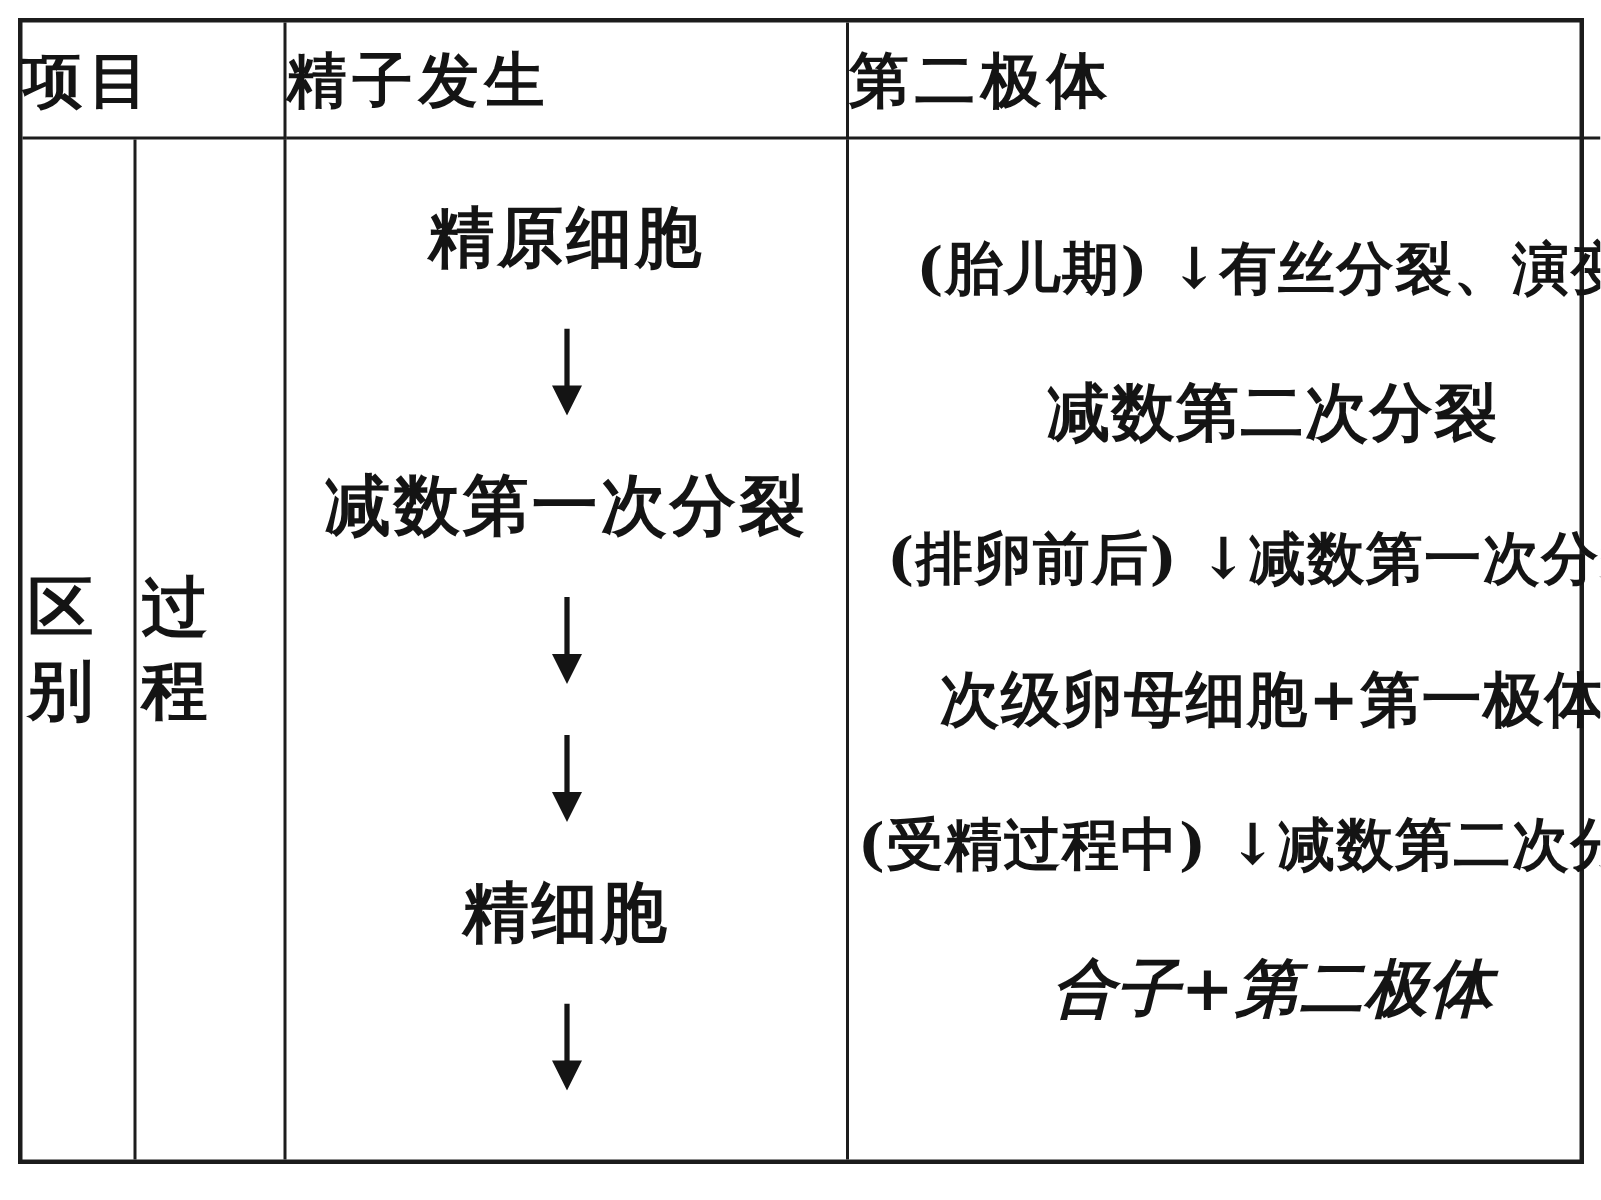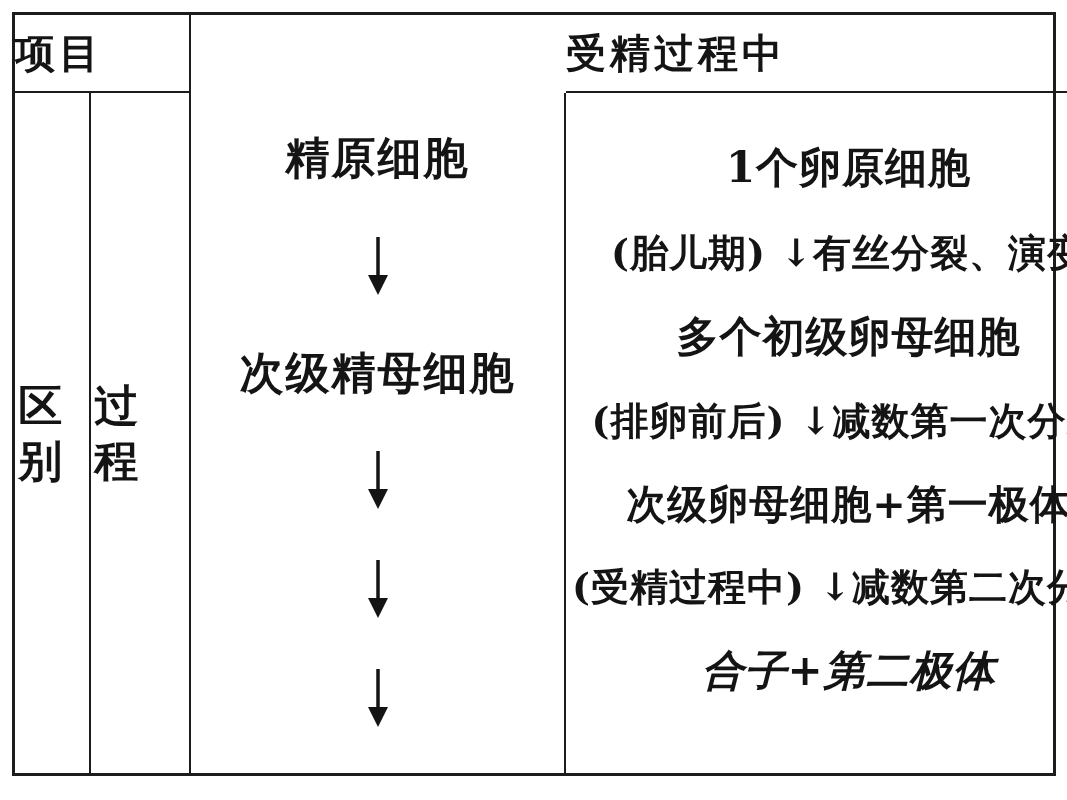--- a/index.html
+++ b/index.html
@@ -64,57 +64,60 @@
 </style>
 </head>
 <body>
 
 <div class="canvas">
   <div class="table">
 
     <div class="cell header-cell item-header bR bB">
       <span>项目</span>
     </div>
+    <div class="cell header-cell sperm-header bR bB">
+      <span>精子发生</span>
+    </div>
     <div class="cell header-cell egg-header bB">
-      <span>受精过程中</span>
+      <span>第二极体</span>
     </div>
 
     <div class="cell vcell bR" style="grid-column:2;">
       <span class="vtext">过程</span>
     </div>
 
     <div class="cell vcell bR" style="grid-column:1;">
       <span class="vtext">区别</span>
     </div>
 
     <div class="flow bR">
       <div class="flow-step">精原细胞</div>
       <svg class="arrow-svg" width="26" height="58" viewBox="0 0 26 58">
         <line x1="13" y1="0" x2="13" y2="40" stroke="#141414" stroke-width="3.5"></line>
         <polygon points="3,38 23,38 13,58" fill="#141414"></polygon>
       </svg>
-      <div class="flow-step">次级精母细胞</div>
+      <div class="flow-step">减数第一次分裂</div>
       <svg class="arrow-svg" width="26" height="58" viewBox="0 0 26 58">
         <line x1="13" y1="0" x2="13" y2="40" stroke="#141414" stroke-width="3.5"></line>
         <polygon points="3,38 23,38 13,58" fill="#141414"></polygon>
       </svg>
       <svg class="arrow-svg" width="26" height="58" viewBox="0 0 26 58">
         <line x1="13" y1="0" x2="13" y2="40" stroke="#141414" stroke-width="3.5"></line>
         <polygon points="3,38 23,38 13,58" fill="#141414"></polygon>
       </svg>
+      <div class="flow-step">精细胞</div>
       <svg class="arrow-svg" width="26" height="58" viewBox="0 0 26 58">
         <line x1="13" y1="0" x2="13" y2="40" stroke="#141414" stroke-width="3.5"></line>
         <polygon points="3,38 23,38 13,58" fill="#141414"></polygon>
       </svg>
     </div>
 
     <div class="egg-col">
-      <div class="egg-line" style="font-size:42px;">1个卵原细胞</div>
       <div class="egg-line">(胎儿期) ↓有丝分裂、演变</div>
-      <div class="egg-line" style="font-size:42px;">多个初级卵母细胞</div>
+      <div class="egg-line" style="font-size:42px;">减数第二次分裂</div>
       <div class="egg-line">(排卵前后) ↓减数第一次分裂</div>
       <div class="egg-line" style="font-size:40px;">次级卵母细胞+第一极体</div>
       <div class="egg-line">(受精过程中) ↓减数第二次分裂</div>
       <div class="egg-line" style="font-size:42px;font-style:italic;">合子+第二极体</div>
     </div>
 
   </div>
 </div>
 
 </body></html>

